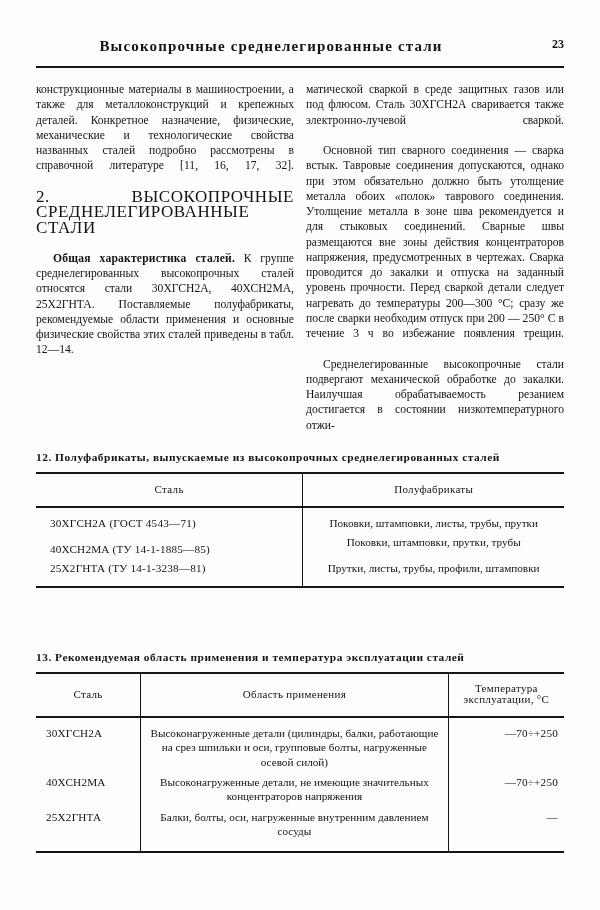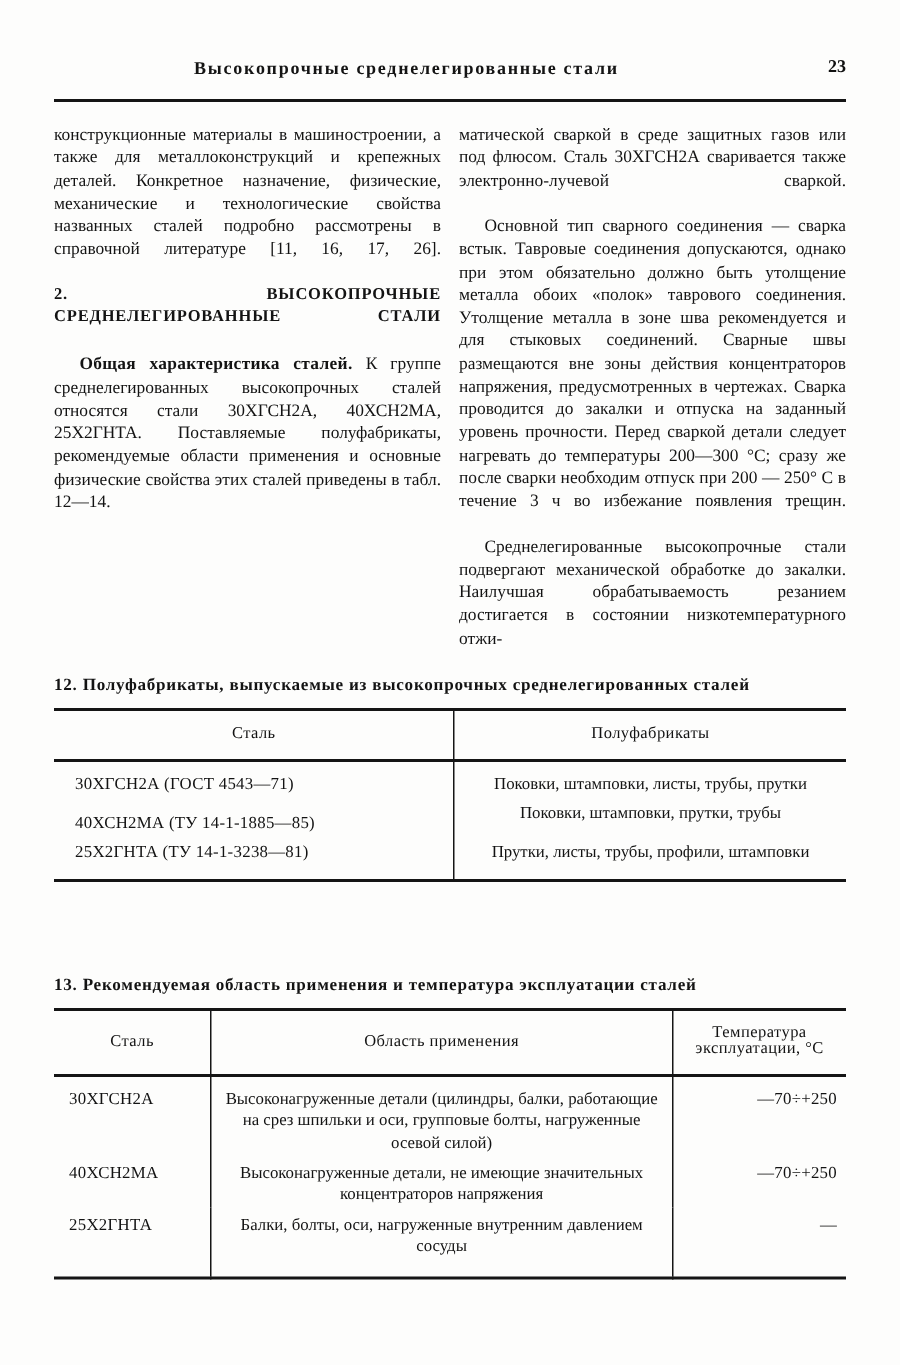--- a/index.html
+++ b/index.html
@@ -31,21 +31,21 @@
     top: 38px;
     width: 528px;
     height: 24px;
   }
   .runhead-title {
     position: absolute;
     left: 0;
     top: 0;
     width: 470px;
     text-align: center;
-    font-size: 12px;
+    font-size: 15px;
     font-weight: bold;
     letter-spacing: 1.15px;
     color: #141414;
     white-space: nowrap;
   }
   .runhead-pageno {
     position: absolute;
     right: 0;
     top: -1px;
     font-size: 12px;
@@ -84,22 +84,22 @@
 
   
   .col p::after {
     content: "";
     display: inline-block;
     width: 100%;
   }
 
   .sec-head {
     margin: 15px 0 11px 0;
-    font-size: 11px;
-    font-weight: bold;
+    font-size: 17px;
+    font-weight: normal;
     line-height: 15.5px;
     letter-spacing: 0.55px;
     text-align: left;
     text-indent: 0;
   }
   .sec-head::after { content: none; }
 
   .lead {
     font-weight: bold;
     letter-spacing: 0.2px;
@@ -171,21 +171,21 @@
 
 <div class="page">
 
   <div class="runhead">
     <div class="runhead-title">Высокопрочные среднелегированные стали</div>
     <div class="runhead-pageno">23</div>
   </div>
   <div class="runhead-rule"></div>
 
   <div class="col col-left">
-    <p class="noindent">конструкционные материалы в машиностроении, а также для металлоконструкций и крепежных деталей. Конкретное назначение, физические, механические и технологические свойства названных сталей подробно рассмотрены в справочной литературе [11, 16, 17, 26].</p>
+    <p class="noindent">конструкционные материалы в машиностроении, а также для металлоконструкций и крепежных деталей. Конкретное назначение, физические, механические и технологические свойства названных сталей подробно рассмотрены в справочной литературе [11, 16, 17, 32].</p>
     <p class="sec-head">2. ВЫСОКОПРОЧНЫЕ СРЕДНЕЛЕГИРОВАННЫЕ СТАЛИ</p>
     <p class="indent"><span class="lead">Общая характеристика сталей.</span><span> К группе среднелегированных высокопрочных сталей относятся стали 30ХГСН2А, 40ХСН2МА, 25Х2ГНТА. Поставляемые полуфабрикаты, рекомендуемые области применения и основные физические свойства этих сталей приведены в табл. 12—14.</span></p>
   </div>
 
   <div class="col col-right">
     <p class="noindent">матической сваркой в среде защитных газов или под флюсом. Сталь 30ХГСН2А сваривается также электронно-лучевой сваркой.</p>
     <p class="indent">Основной тип сварного соединения — сварка встык. Тавровые соединения допускаются, однако при этом обязательно должно быть утолщение металла обоих «полок» таврового соединения. Утолщение металла в зоне шва рекомендуется и для стыковых соединений. Сварные швы размещаются вне зоны действия концентраторов напряжения, предусмотренных в чертежах. Сварка проводится до закалки и отпуска на заданный уровень прочности. Перед сваркой детали следует нагревать до температуры 200—300 °C; сразу же после сварки необходим отпуск при 200 — 250° C в течение 3 ч во избежание появления трещин.</p>
     <p class="indent">Среднелегированные высокопрочные стали подвергают механической обработке до закалки. Наилучшая обрабатываемость резанием достигается в состоянии низкотемпературного отжи-</p>
   </div>
 

